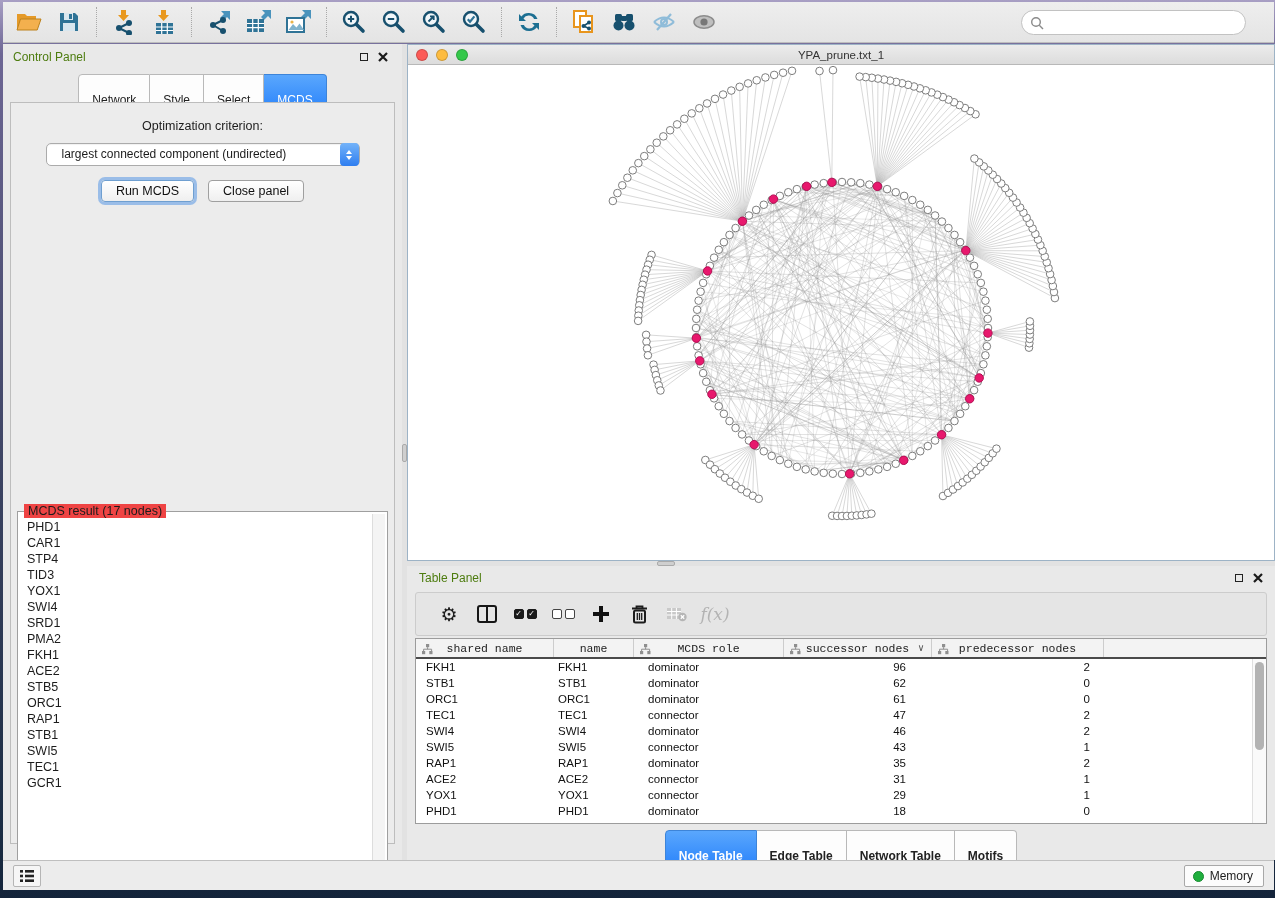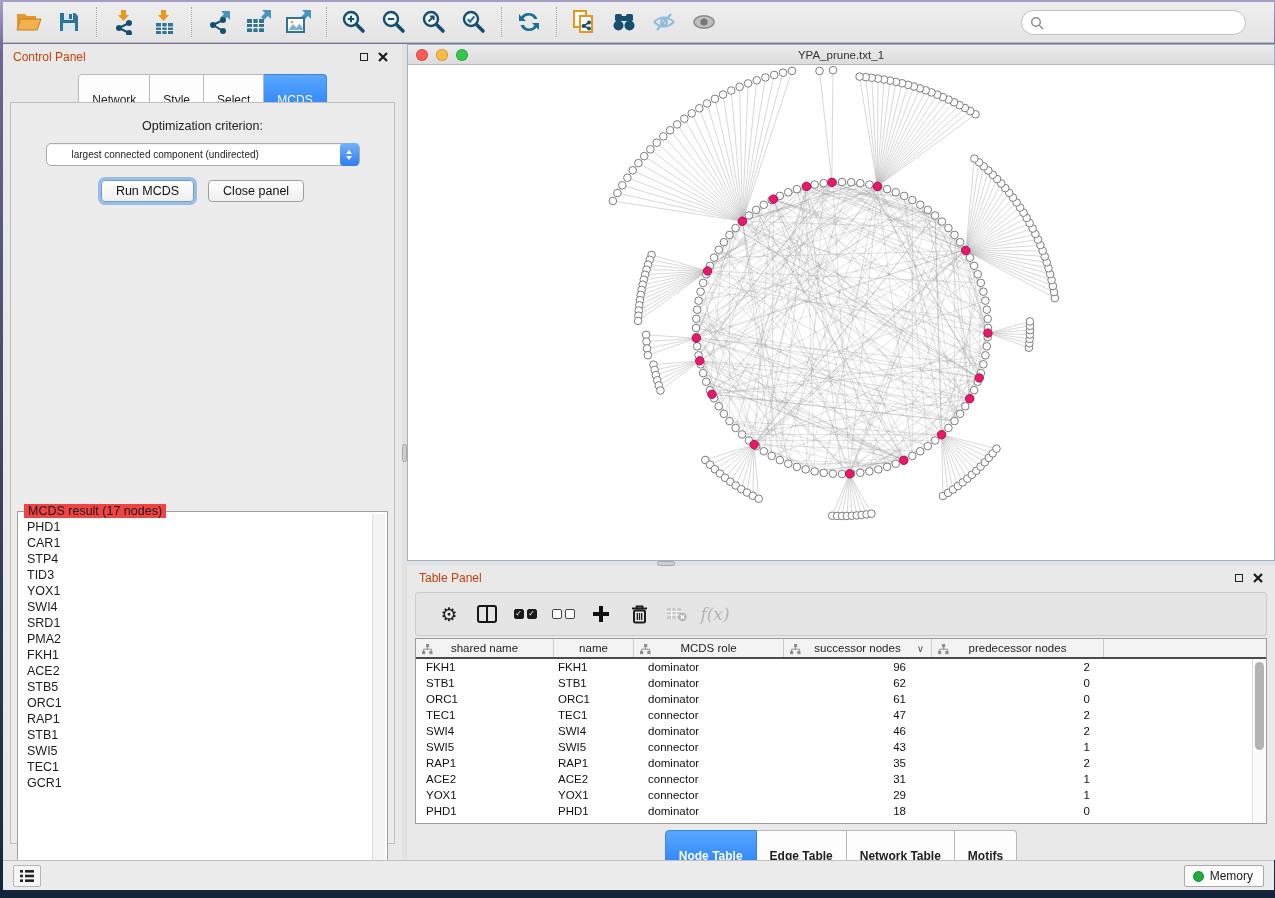--- a/index.html
+++ b/index.html
@@ -12,39 +12,39 @@
   
   .toolbar { position:absolute; left:3px; top:2px; width:1271px; height:41px;
     background:linear-gradient(#eeeeee,#e4e4e4); border-bottom:1px solid #bdbdbd;
     display:flex; align-items:center; padding-left:6px; }
   .tbtn { width:40px; height:32px; display:flex; align-items:center; justify-content:center; border-radius:4px; }
   .tsep { width:1px; height:30px; border-left:1px dotted #a9a9a9; margin:0 7px; }
   .search-wrap { position:absolute; right:28px; top:8px; }
   .search-field { width:225px; height:25px; border:1px solid #c2c2c2; border-radius:13px;
     background:#fff; display:flex; align-items:center; padding-left:8px; }
   
-  .panel-title { font-size:12px; color:#c2410c; }
+  .panel-title { font-size:12px; color:#4d7c0f; }
   .wbtns { display:flex; gap:10px; align-items:center; }
   .float-sq { width:8px; height:8px; border:1.5px solid #222; display:inline-block; }
   
   .control-panel { position:absolute; left:3px; top:44px; width:399px; height:816px; background:#e9e9e9; }
   .cp-head { position:absolute; left:0; top:0; right:0; height:26px; display:flex; align-items:center;
     justify-content:space-between; padding:0 14px 0 10px; }
   .segbar { position:absolute; top:30px; left:0; right:0; display:flex; justify-content:center; }
   .seg { height:21px; line-height:19px; padding:16px 13px; font-size:12px; background:#fdfdfd;
     border:1px solid #b9b9b9; border-left:none; color:#222; }
   .seg:first-child { border-left:1px solid #b9b9b9; border-radius:4px 0 0 4px; }
   .seg:last-child { border-radius:0 4px 4px 0; }
   .seg.active { background:linear-gradient(#5aa7fd,#2f87fb); color:#fff; border-color:#3d84d8; }
   .cp-content { position:absolute; left:7px; top:58px; width:385px; height:742px;
     background:#ececec; border:1px solid #bdbdbd; }
   .opt-label { text-align:center; margin-top:16px; font-size:12.5px; }
   .selectbox { position:relative; margin:10px auto 0; width:314px; height:23px; background:#fff;
-    border:1px solid #ababab; border-radius:5px; font-size:10px; line-height:21px;
-    padding-left:25px; box-shadow:inset 0 1px 1px rgba(0,0,0,.06); }
+    border:1px solid #ababab; border-radius:5px; font-size:12px; line-height:21px;
+    padding-left:15px; box-shadow:inset 0 1px 1px rgba(0,0,0,.06); }
   .sel-cap { position:absolute; right:0; top:-1px; width:19px; height:23px; border-radius:4px;
     background:linear-gradient(#73b3f9,#2f7ef0); display:flex; flex-direction:column;
     align-items:center; justify-content:center; gap:2px; }
   .tri-up { width:0; height:0; border-left:3.5px solid transparent; border-right:3.5px solid transparent; border-bottom:4.5px solid #fff; }
   .tri-dn { width:0; height:0; border-left:3.5px solid transparent; border-right:3.5px solid transparent; border-top:4.5px solid #fff; }
   .btn-row { display:flex; justify-content:center; gap:14px; margin-top:14px; }
   .pbtn { height:22px; padding:0 14px; font-size:12.5px; background:linear-gradient(#ffffff,#efefef);
     border:1px solid #9f9f9f; border-radius:4px; color:#111; }
   .pbtn.focus { box-shadow:0 0 0 3px rgba(110,165,230,.65); border-color:#6f9fd0; }
   .mcds-fieldset { position:absolute; left:6px; top:408px; width:371px; height:372px;
@@ -73,21 +73,21 @@
   .tp-toolbar { position:absolute; left:8px; top:26px; right:8px; height:44px; background:#e5e5e5;
     border:1px solid #cccccc; border-radius:3px; display:flex; align-items:center; padding-left:14px; gap:0; }
   .ttb { width:38px; height:36px; display:flex; align-items:center; justify-content:center; }
   .cbx { width:10px; height:10px; border:1.5px solid #1a1a1a; background:#1a1a1a; color:#fff;
     font-size:8px; line-height:8px; text-align:center; border-radius:2px; display:inline-block; }
   .cbx.empty { background:#fff; border-color:#444; }
   .cbx + .cbx { margin-left:3px; }
   .fx { font-family:"DejaVu Serif", serif; font-style:italic; font-size:17px; color:#b3b3b3; }
   .gear { font-size:19px; color:#1d1d1d; line-height:19px; }
   .datatable { position:absolute; left:8px; top:72px; right:8px; height:186px; background:#fff; border:1px solid #9c9c9c; }
-  .thead { display:flex; height:20px; background:#f3f3f3; border-bottom:2px solid #4a4a4a; }
+  .thead { display:flex; height:20px; background:#f3f3f3; border-bottom:2px solid #4a4a4a;font-family:Liberation Mono, monospace; }
   .th { position:relative; display:flex; align-items:center; justify-content:center;
     font-size:11.5px; color:#1d1d1d; border-right:1px solid #cdcdcd; }
   .th .colicon { position:absolute; left:6px; top:5px; }
   .th .sortind { position:absolute; right:7px; font-size:10px; color:#555; }
   .th:nth-child(1){ width:138px; } .th:nth-child(2){ width:80px; } .th:nth-child(3){ width:150px; }
   .th:nth-child(4){ width:148px; } .th:nth-child(5){ width:172px; } .th:nth-child(6){ flex:1; border-right:none; }
   .tbody { position:absolute; top:20px; left:0; right:14px; bottom:0; overflow:hidden; }
   .tr { display:flex; height:16px; }
   .td { font-size:11.5px; line-height:16px; color:#111; white-space:nowrap; }
   .td:nth-child(1){ width:138px; padding-left:10px; }

